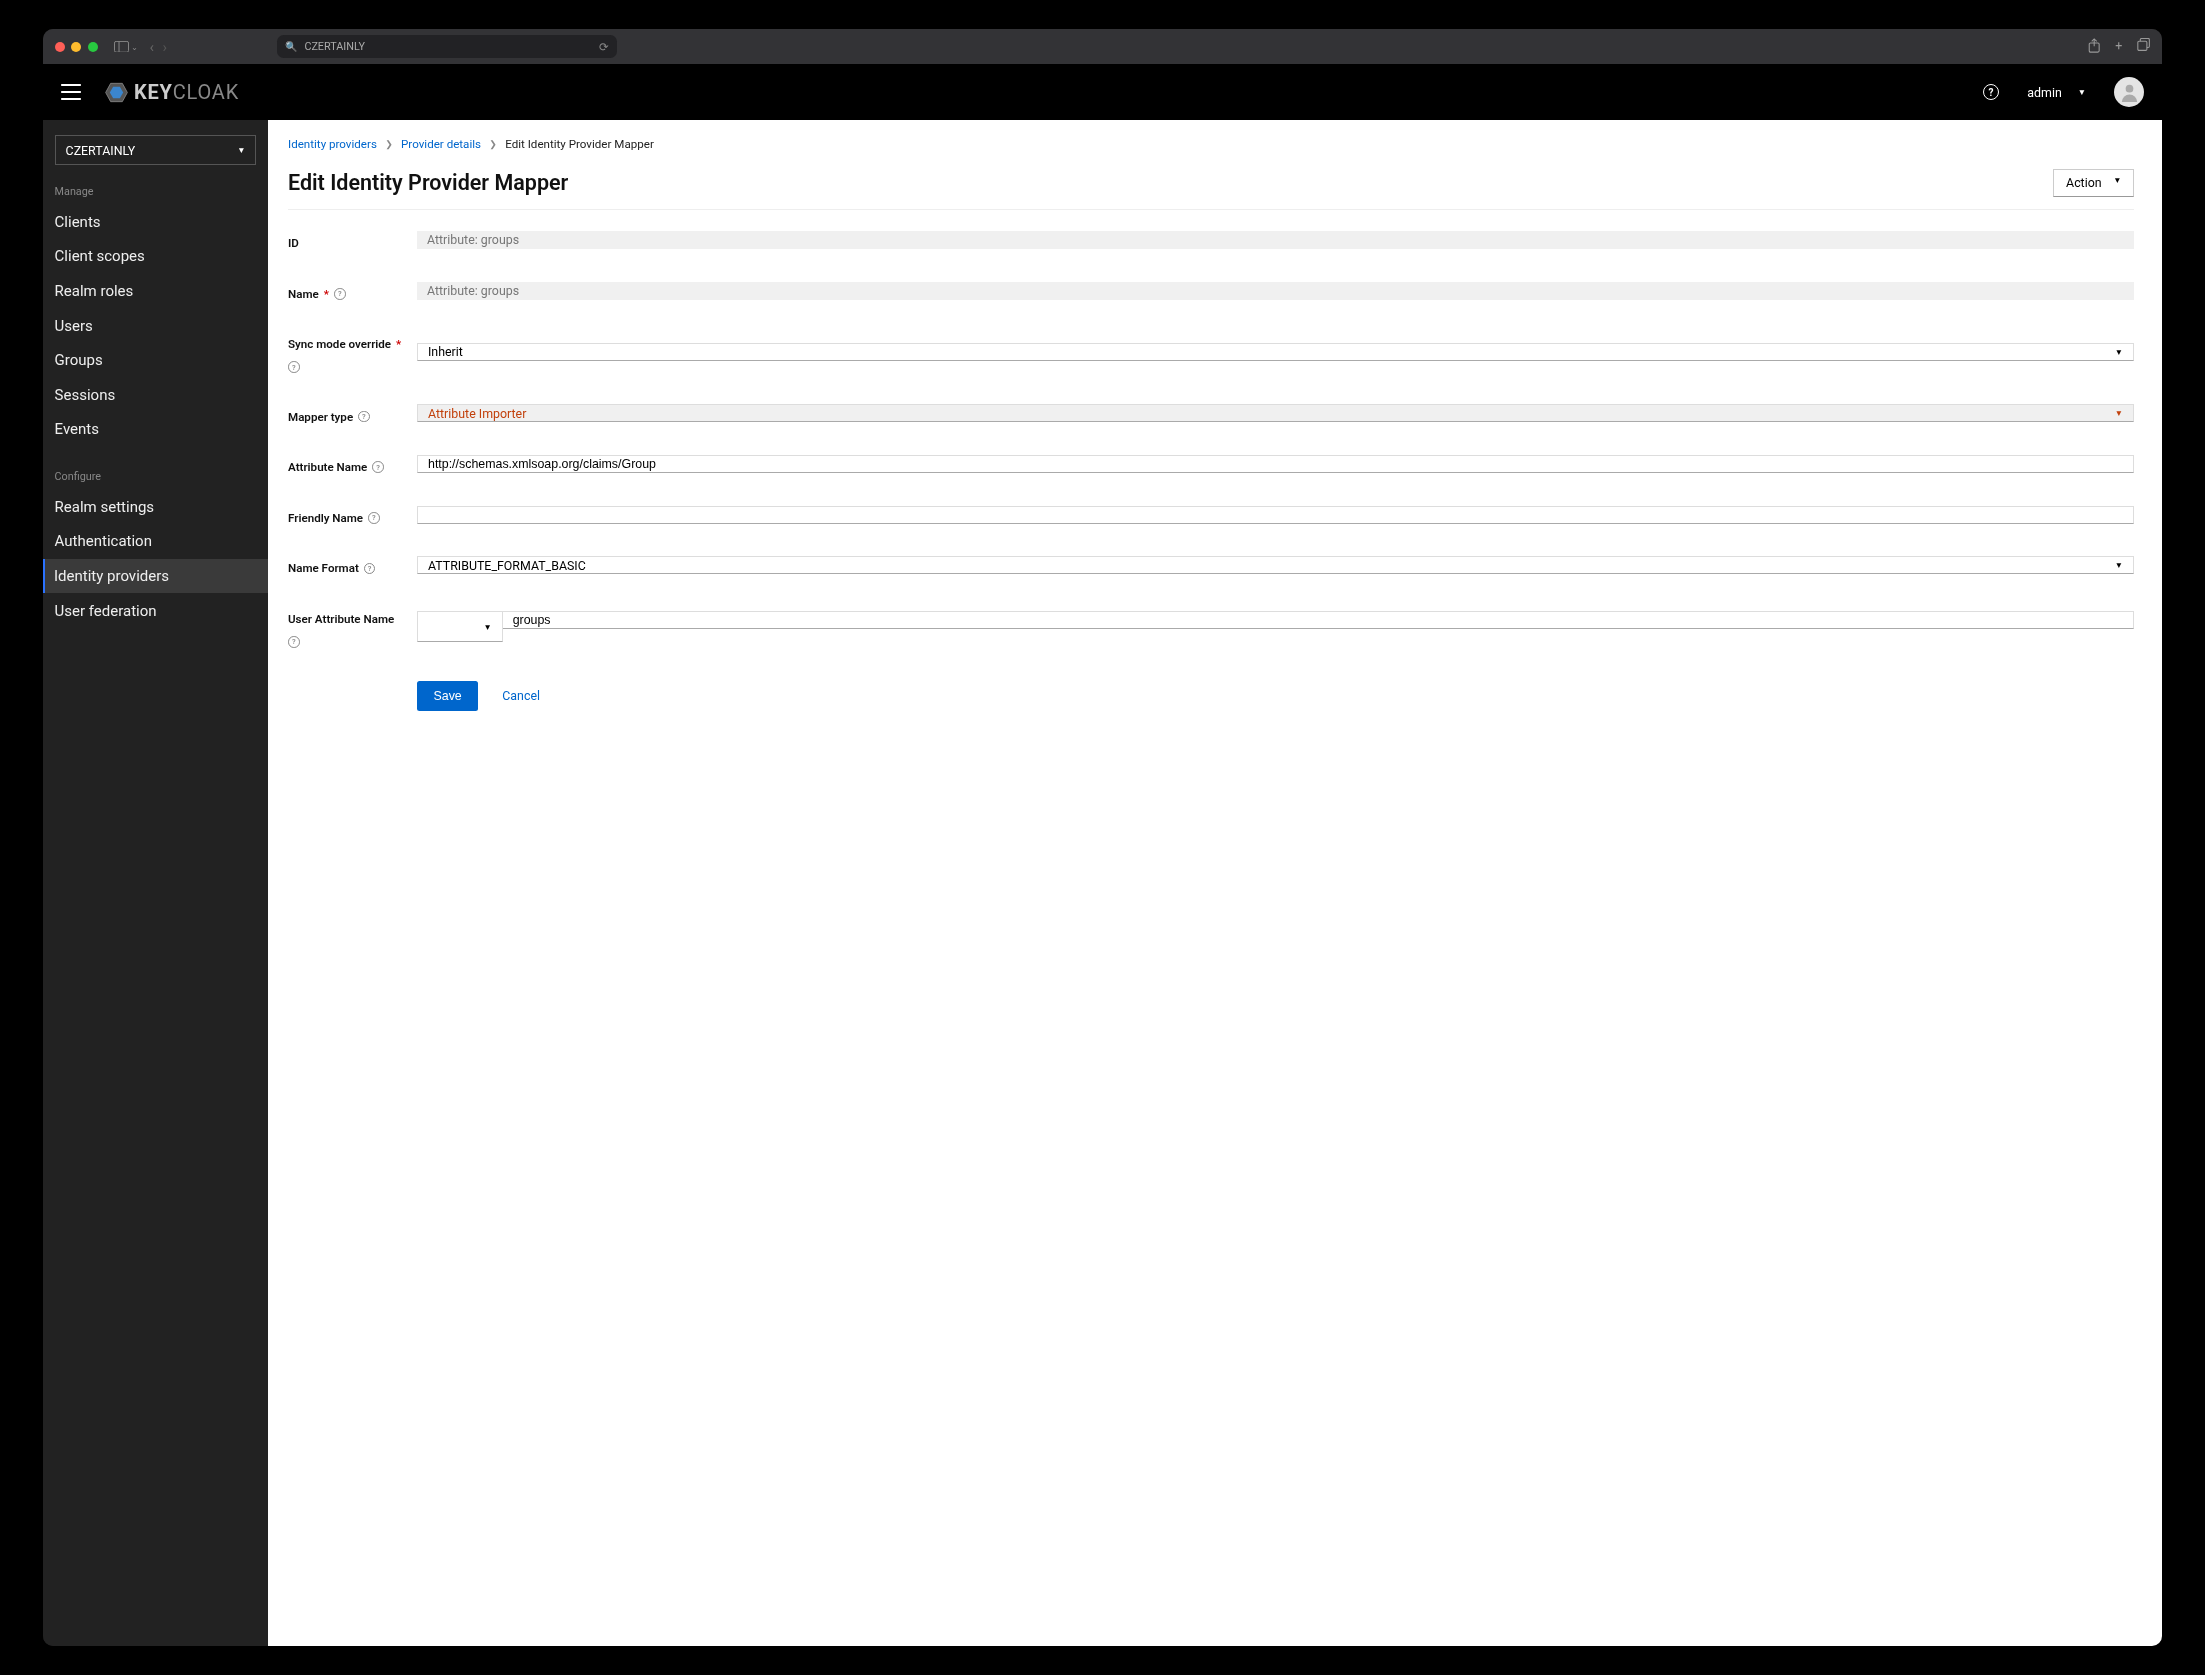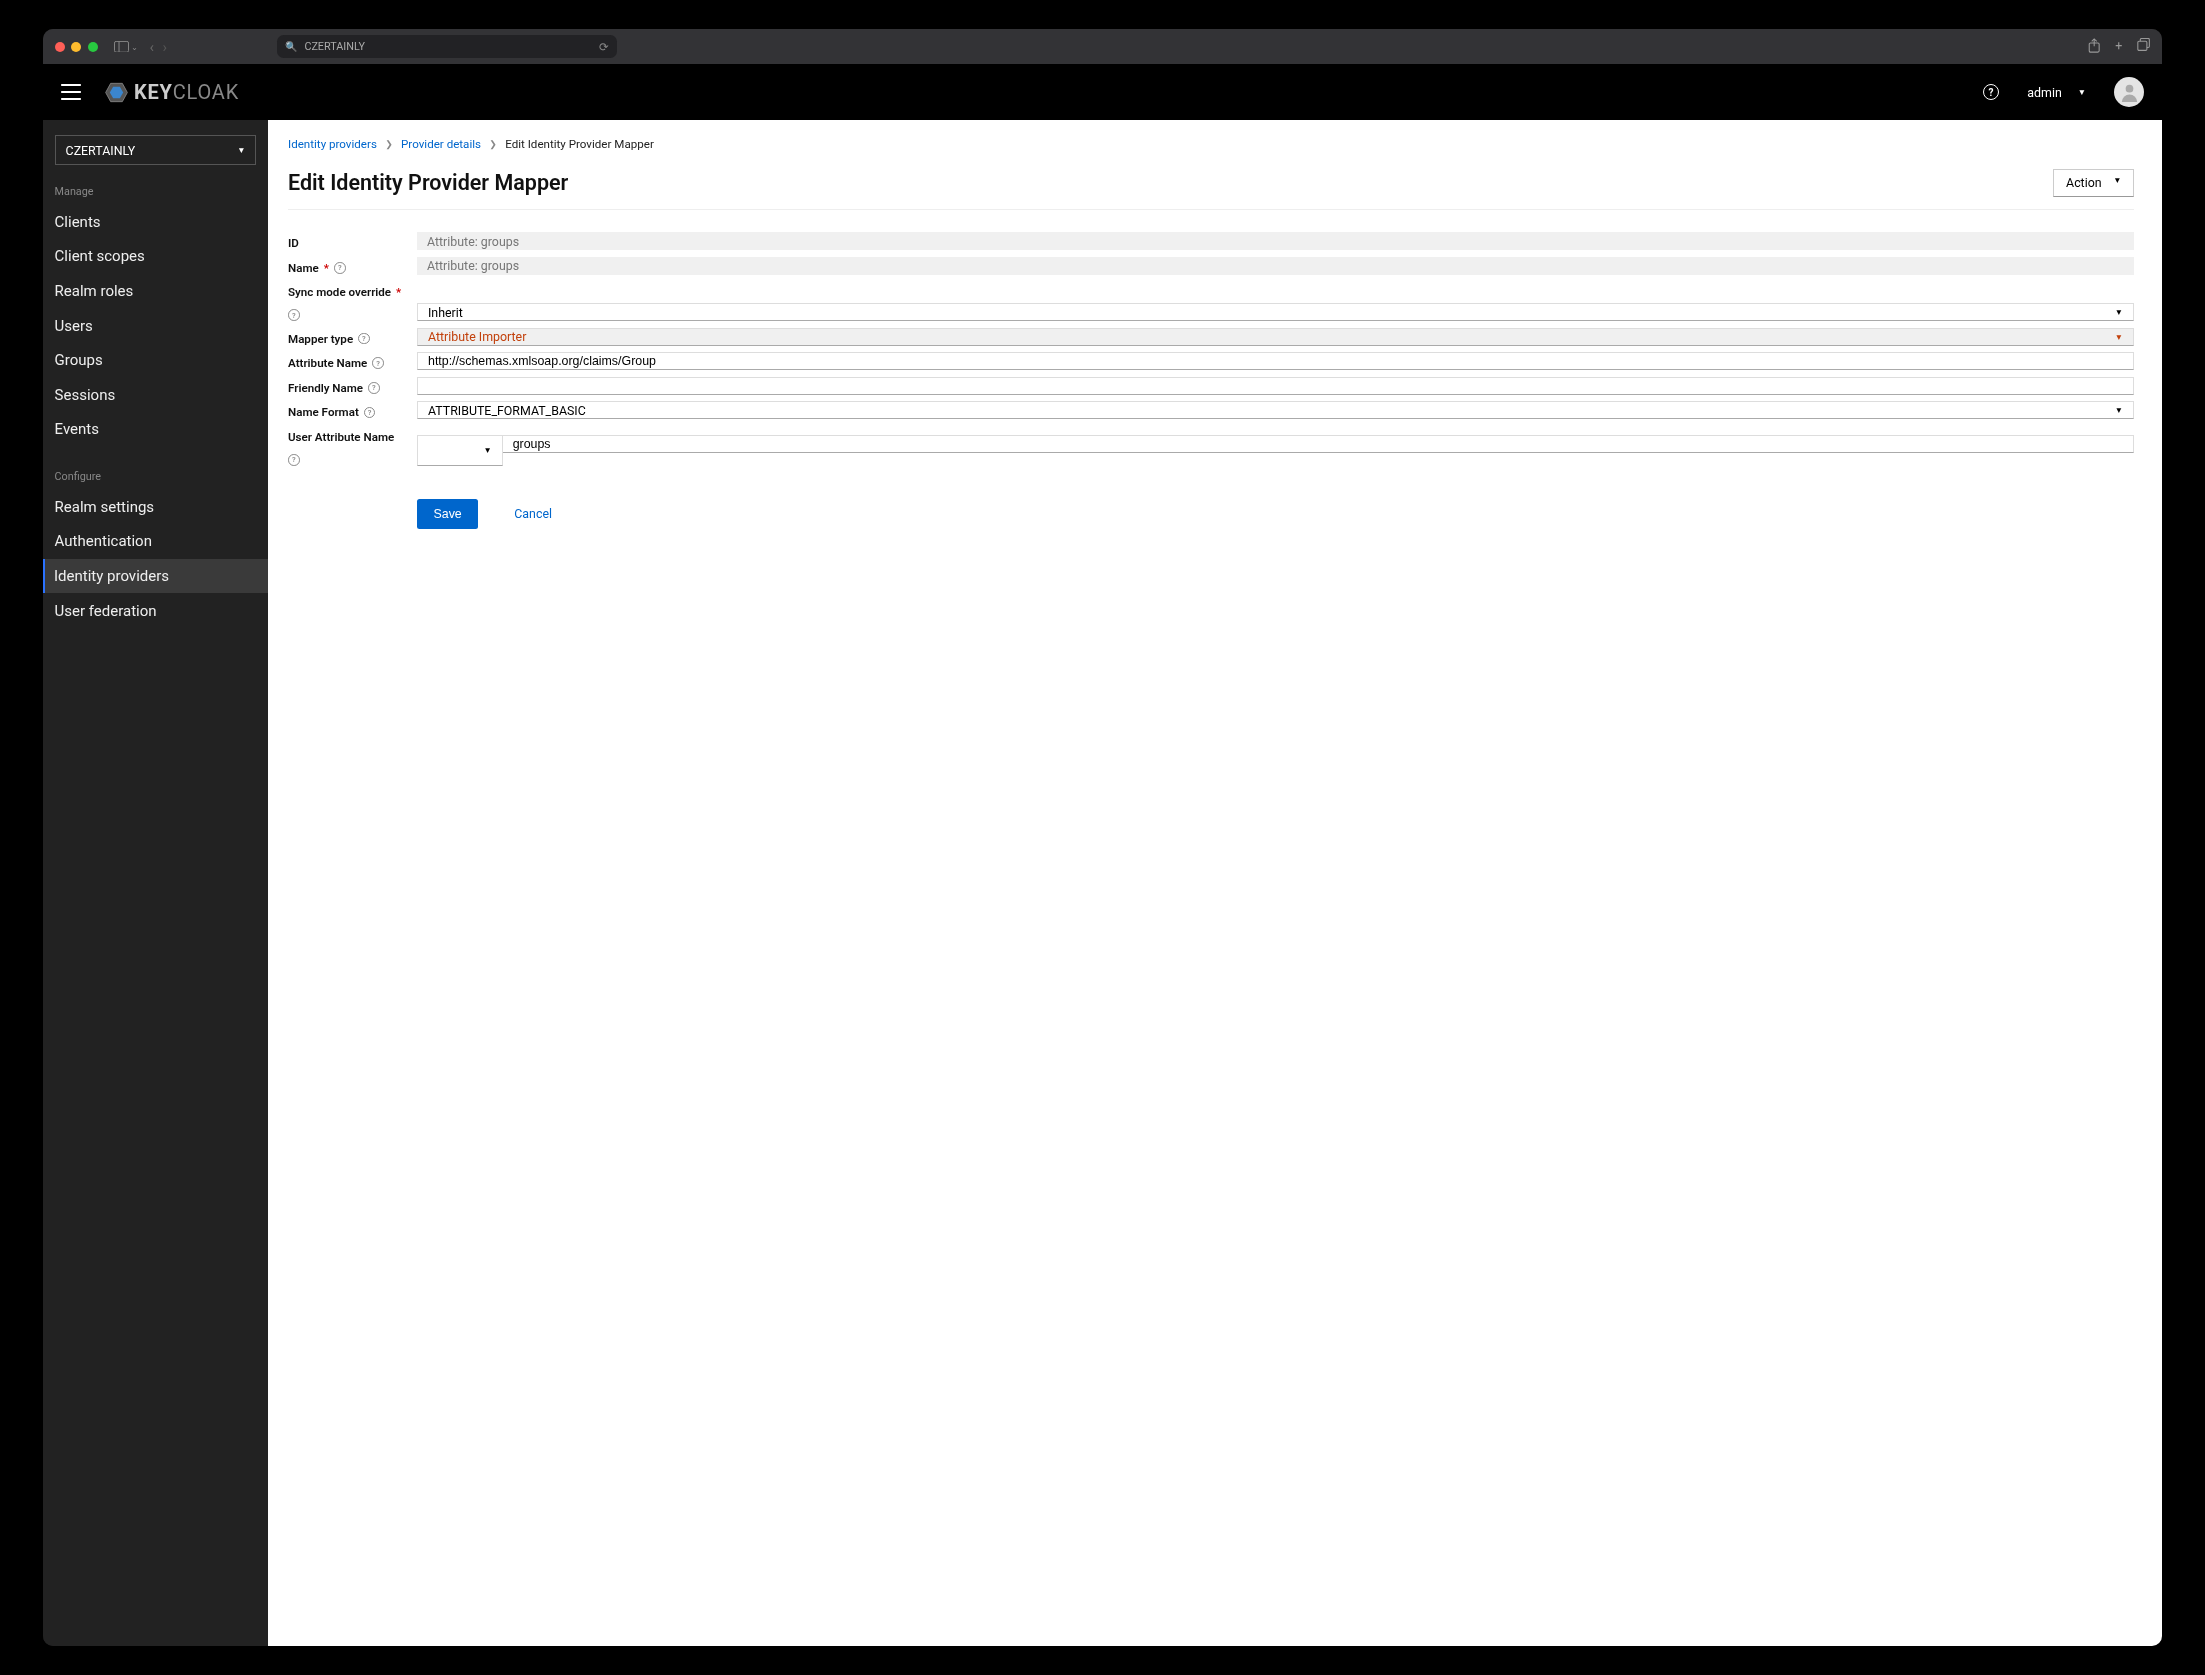--- a/index.html
+++ b/index.html
@@ -47,34 +47,34 @@
 .main::-webkit-scrollbar { width: 8.3px; }
 .main::-webkit-scrollbar-thumb { background: #ccc; }
 .breadcrumb { display: flex; align-items: center; gap: 8.3px; font-size: 11.6px; margin-bottom: 18px; }
 .breadcrumb a { color: #0066cc; text-decoration: none; }
 .breadcrumb .sep { color: #888; font-size: 9px; }
 .breadcrumb .current { color: #222; }
 .page-head { display: flex; align-items: center; justify-content: space-between; margin-bottom: 10px; }
 .page-title { font-size: 21.5px; font-weight: 600; color: #111; }
 .action-dd { border: 0.8px solid #ccc; padding: 5.8px 11.6px; font-size: 12.4px; display: flex; align-items: flex-start; gap: 11.6px; cursor: pointer; border-bottom: 1.7px solid #999; }
 .divider { border: none; border-top: 0.8px solid #eee; margin: 11.6px 0 20px; }
-.form-row { display: flex; align-items: flex-end; margin-bottom: 4px; }
+.form-row { display: flex; align-items: center; margin-bottom: 30px; }
 .form-label { width: 129px; flex-shrink: 0; font-size: 11.6px; font-weight: 600; color: #111; display: flex; flex-wrap: wrap; align-items: center; gap: 5px; padding-top: 6.6px; }
 .form-label .req { color: #c00; }
 .form-label .help { width: 11.6px; height: 11.6px; border: 0.8px solid #888; border-radius: 50%; display: inline-flex; align-items: center; justify-content: center; font-size: 7.4px; color: #888; }
 .form-control { flex: 1; }
 .input, .select, .readonly { width: 100%; height: 18px; padding: 0 10px; font-size: 12.4px; border: 0.8px solid #ddd; background: #fff; border-bottom: 0.8px solid #aaa; }
 .readonly { background: #f0f0f0; color: #777; border: none; display: flex; align-items: center; }
 .select { display: flex; align-items: center; justify-content: space-between; cursor: pointer; }
 .select .caret { font-size: 8.3px; }
 .select.disabled { background: #f0f0f0; color: #c2410c; }
 .combo { display: flex; gap: 0; }
 .combo .small-select { width: 89px; border: 0.8px solid #ddd; border-bottom: 0.8px solid #aaa; height: 31px; display: flex; align-items: center; justify-content: flex-end; padding: 0 10px; cursor: pointer; }
 .combo .input { border-left: none; }
-.buttons { margin-left: 129px; display: flex; gap: 36px; align-items: center; margin-top: 33px; }
+.buttons { margin-left: 129px; display: flex; gap: 24px; align-items: center; margin-top: 33px; }
 .btn-primary { background: #0066cc; color: #fff; border: none; padding: 8.3px 16.5px; font-size: 12.4px; cursor: pointer; border-radius: 2.5px; }
 .btn-link { color: #0066cc; font-size: 12.4px; cursor: pointer; }
 </style>
 </head>
 <body>
 
 <div class="window">
   <div class="titlebar">
     <div class="traffic">
       <div class="dot red"></div>

